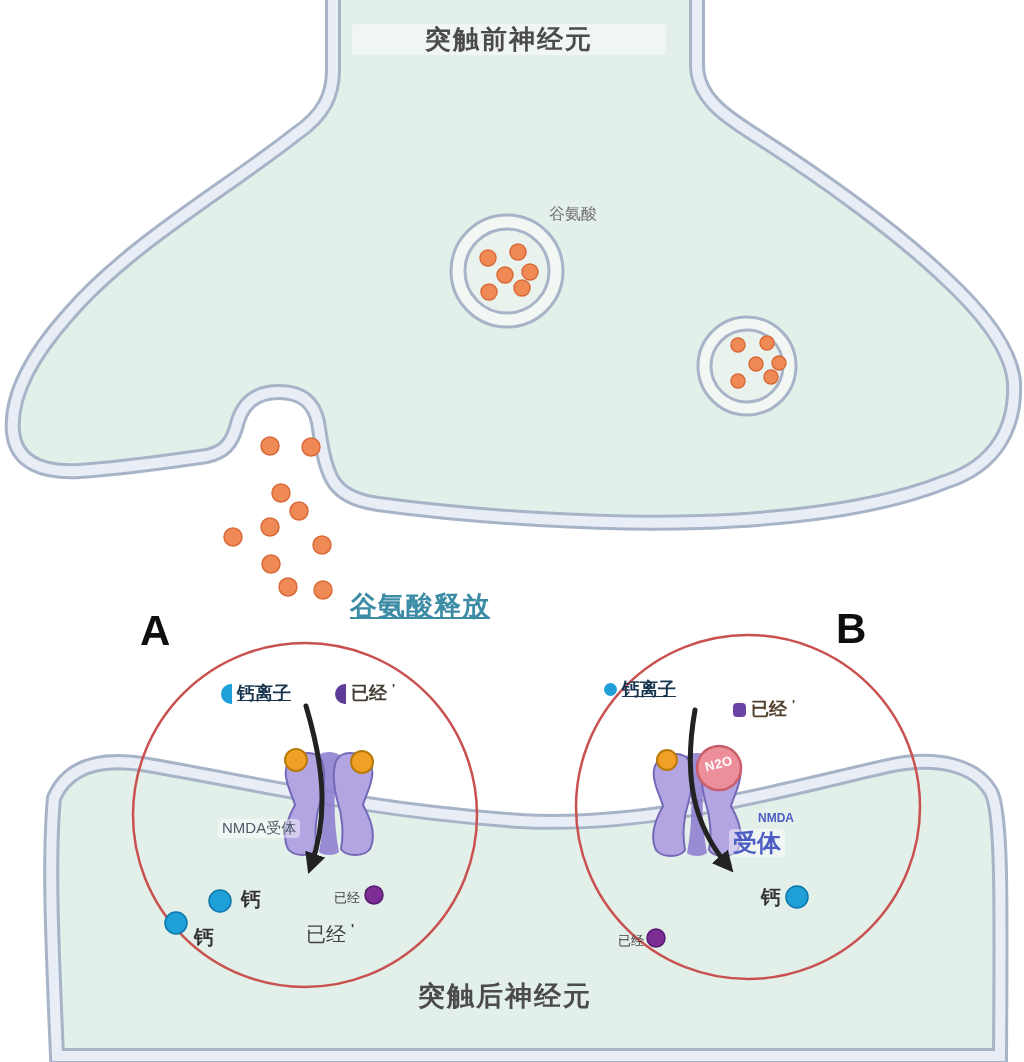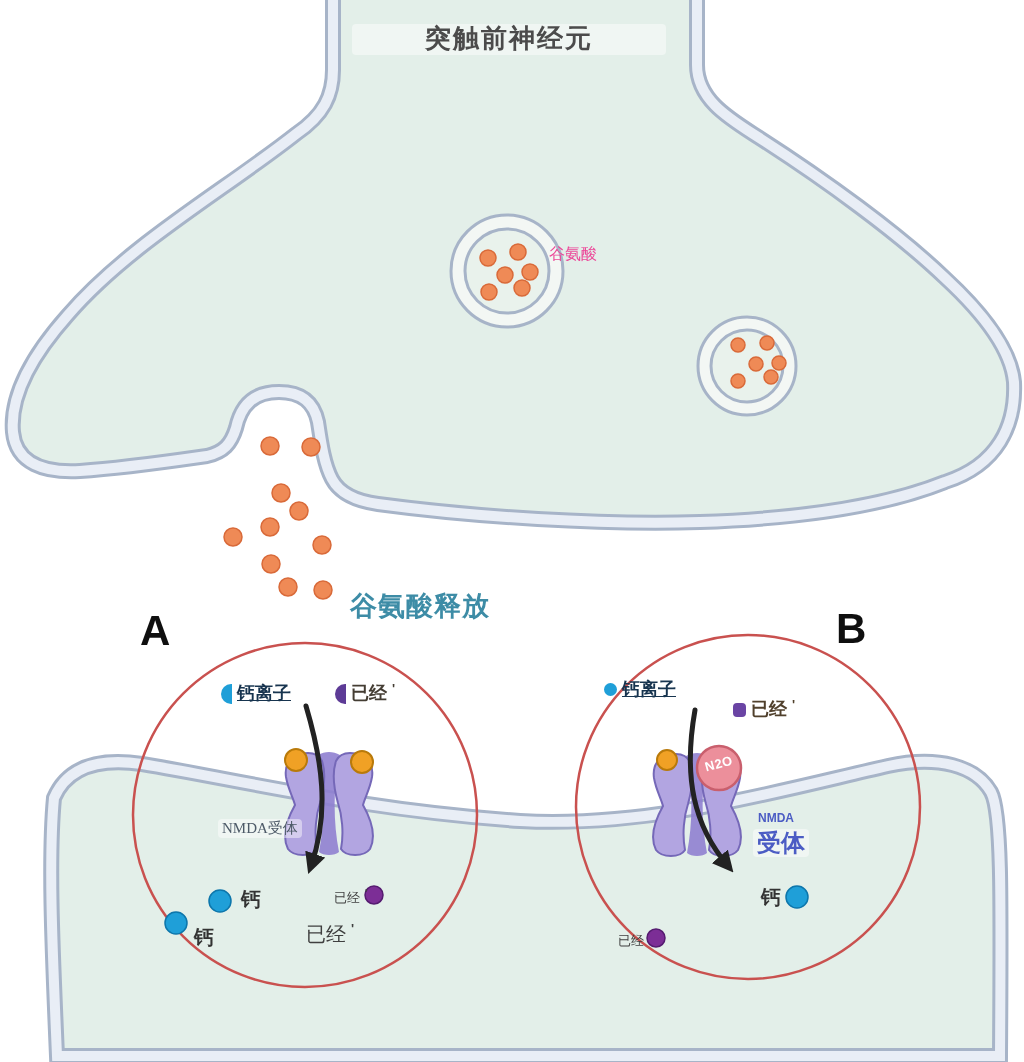--- a/index.html
+++ b/index.html
@@ -1,20 +1,20 @@
 <!DOCTYPE html>
 <html style="--cell-fill: #e3efe9; --membrane-line: #a7b4c8; --membrane-band: #e9eef6; --glutamate-dot: #ef8a56; --red-circle: #c9514f; --receptor-purple: #b2a5e1; --receptor-dark: #8f80d0; --orange-site: #f0a125; --calcium-blue: #1f9fd8; --magnesium-purple: #7c2e96; --n2o-pink: #ec8f9b; --arrow: #222222; --release-text: #3d8ca6; --nmda-blue: #4b5cc4; --title-gray: #4b4b4b; --ion-label-navy: #17344f;"><head>
 <meta charset="utf-8">
 <style>
   html,body{margin:0;padding:0;background:#fff;}
   .stage{position:relative;width:1024px;height:1062px;background:#fff;overflow:hidden;
          font-family:"Liberation Sans","DejaVu Sans",sans-serif;}
   .stage svg{position:absolute;left:0;top:0;}
   .lbl{position:absolute;white-space:nowrap;color:#333;line-height:1.1;}
-  .halo{background:rgba(255,255,255,.45);border-radius:4px;padding:1px 4px;font-family:Liberation Serif, serif;}
+  .halo{background:rgba(255,255,255,.45);border-radius:4px;padding:1px 4px;}
   .row{display:flex;align-items:center;gap:5px;}
   .tick{font-size:13px;transform:translateY(-5px);font-weight:700;}
   
   .half-disc{display:inline-block;width:11px;height:20px;border-radius:11px 0 0 11px;}
   .bead{display:inline-block;width:13px;height:13px;border-radius:50%;}
   .bead-sq{display:inline-block;width:13px;height:14px;border-radius:4px;}
   .c-blue{background:var(--calcium-blue,#1f9fd8);}
   .c-purple{background:#5d3b96;}
   .c-purple2{background:#6a44a4;}
   
@@ -30,31 +30,31 @@
   .receptor-cleft{fill:var(--receptor-dark,#8f80d0);opacity:.9;}
   .site-ball{fill:var(--orange-site,#f0a125);stroke:#b97a0a;stroke-width:2;}
   .n2o-ball{fill:var(--n2o-pink,#ec8f9b);stroke:#c95f6d;stroke-width:2.5;}
   .calcium-fill{fill:var(--calcium-blue,#1f9fd8);stroke:#0d76ab;stroke-width:1.5;}
   .magnesium-fill{fill:var(--magnesium-purple,#7c2e96);stroke:#551b70;stroke-width:1.5;}
   
   .t-pre{left:352px;top:24px;width:306px;text-align:center;font-size:26px;font-weight:700;
          color:var(--title-gray,#4b4b4b);letter-spacing:2px;}
   .t-post{left:360px;top:982px;width:290px;text-align:center;font-size:27px;font-weight:700;
           color:var(--title-gray,#4b4b4b);letter-spacing:2px;}
-  .t-ves{left:549px;top:205px;font-size:16px;color:#ec4899;margin-top:40px;}
-  .t-release{left:350px;top:592px;font-size:27px;font-weight:700;color:var(--release-text,#3d8ca6);letter-spacing:1px;}
+  .t-ves{left:549px;top:205px;font-size:16px;color:#737373;}
+  .t-release{left:350px;top:592px;font-size:27px;font-weight:700;color:var(--release-text,#3d8ca6);letter-spacing:1px;text-decoration:underline;}
   .t-panel{font-size:42px;font-weight:800;color:#0f0f0f;}
   .t-ion{font-size:18px;font-weight:700;color:var(--ion-label-navy,#17344f);text-decoration:underline;}
   .t-blk{font-size:18px;font-weight:700;color:#443d33;}
   .t-nmda-a{left:218px;top:819px;font-size:15px;color:#4d5a68;}
   .t-ca{font-size:20px;font-weight:600;color:#333;}
   .t-blk-small{font-size:13px;color:#3f3f3f;}
   .t-blk-big{font-size:20px;color:#3f3f3f;}
   .t-nmda-b1{left:758px;top:812px;font-size:12px;font-weight:700;color:var(--nmda-blue,#4b5cc4);}
-  .t-nmda-b2{left:753px;top:829px;font-size:24px;font-weight:600;color:var(--nmda-blue,#4b5cc4);}
+  .t-nmda-b2{left:729px;top:829px;font-size:24px;font-weight:600;color:var(--nmda-blue,#4b5cc4);}
   .t-n2o{left:697px;top:757px;width:44px;text-align:center;font-size:13px;font-weight:800;color:#fff;
          transform:rotate(-15deg);letter-spacing:.5px;}
 </style>
 </head>
 <body>
 
 <div class="stage">
 
   <svg width="1024" height="1062" viewBox="0 0 1024 1062">
     <defs>
@@ -199,13 +199,14 @@
   </div>
 
   <div class="lbl t-n2o">N2O</div>
 
   <div class="lbl t-nmda-b1">NMDA</div>
   <div class="lbl t-nmda-b2 halo">受体</div>
 
   <div class="lbl t-ca" style="left:761px;top:886px;">钙</div>
   <div class="lbl t-blk-small" style="left:618px;top:934px;">已经</div>
 
+  <div class="lbl t-post">突触后神经元</div>
 </div>
 
 </body></html>

